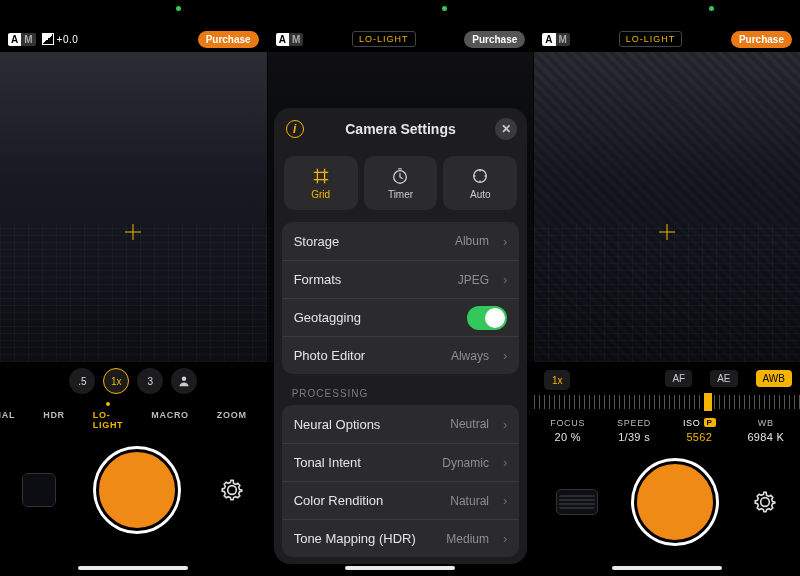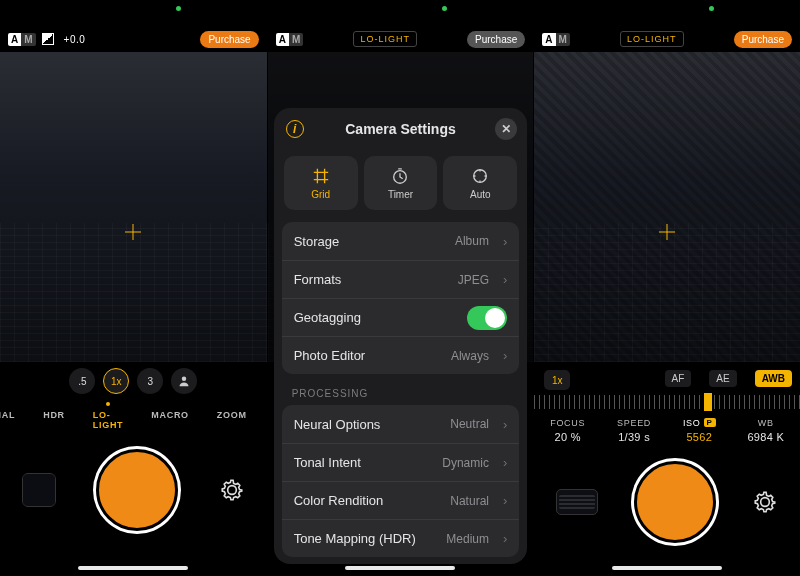--- a/index.html
+++ b/index.html
@@ -6,25 +6,25 @@
   html, body { width: 800px; height: 576px; background: #fff; font-family: -apple-system, "Helvetica Neue", Arial, sans-serif; overflow: hidden; }
   .row { display: flex; width: 800px; height: 576px; }
   .phone { width: 266.66px; height: 576px; background: #000; position: relative; color: #fff; overflow: hidden; }
   .phone + .phone { border-left: 1px solid #fff0; }
 
   
   .topbar { position: absolute; top: 28px; left: 0; right: 0; height: 22px; display: flex; align-items: center; justify-content: space-between; padding: 0 8px; z-index: 5; }
   .amchip { display: flex; align-items: center; font-size: 10px; font-weight: 600; }
   .amA { background: #fff; color: #000; padding: 1px 3px; border-radius: 2px 0 0 2px; }
   .amM { background: #333; color: #aaa; padding: 1px 3px; border-radius: 0 2px 2px 0; }
-  .ev { font-size: 10px; letter-spacing: .5px; margin-left: 6px; display: flex; align-items: center; gap: 10px; }
+  .ev { font-size: 10px; letter-spacing: .5px; margin-left: 6px; display: flex; align-items: center; gap: 3px; }
   .evicon { width: 12px; height: 12px; display: inline-block; background:
     linear-gradient(135deg, #fff 0 50%, #000 50% 100%); border:1px solid #fff; }
   .lolight { font-size: 9px; letter-spacing: 1px; color: #f5b400; border: 1px solid #444; border-radius: 3px; padding: 2px 6px; background: rgba(0,0,0,.4); }
-  .purchase { background: #ea7a14; color: #fff; font-size: 10px; padding: 3px 8px; border-radius: 10px; font-weight: 400; }
+  .purchase { background: #ea7a14; color: #fff; font-size: 10px; padding: 3px 8px; border-radius: 10px; font-weight: 700; }
   .cameradot { position: absolute; top: 6px; right: 86px; width: 5px; height: 5px; background: #34c759; border-radius: 50%; z-index: 6; }
 
   
   .vf { position: absolute; top: 52px; left: 0; right: 0; height: 310px; background: linear-gradient(180deg,#2b2d34 0%, #171a22 40%, #0c0e13 100%); }
   .vf:after { content: ""; position: absolute; inset: 0; background:
      repeating-linear-gradient(0deg, rgba(255,255,255,.04) 0 1px, transparent 1px 7px),
      repeating-linear-gradient(90deg, rgba(255,255,255,.04) 0 1px, transparent 1px 14px);
      top: 55%; height: 45%; filter: blur(.5px); opacity: .8; }
   .stripes { position:absolute; inset:0; background: repeating-linear-gradient(45deg, rgba(0,0,0,.55) 0 4px, transparent 4px 8px); opacity:.35; }
   .reticle { position: absolute; left: 50%; top: 58%; width: 16px; height: 16px; transform: translate(-50%,-50%); }
@@ -68,21 +68,21 @@
   .row-i .val { color:#8e8e93; font-size:12px; display:flex; align-items:center; gap:14px; }
   .chev { color:#6e6e73; font-size:13px; }
   .section-label { font-size:10px; letter-spacing:1px; color:#7c7c80; margin:14px 18px 4px; }
   .toggle { width:40px; height:24px; border-radius:12px; background:#34c759; position:relative; }
   .toggle:after { content:""; position:absolute; right:2px; top:2px; width:20px; height:20px; background:#fff; border-radius:50%; }
 
   
   .topzoom { position:absolute; left:10px; top:370px; width:26px; height:20px; border-radius:5px; background:#1c1c1e; color:#f5b400; font-size:10px; display:flex; align-items:center; justify-content:center; }
   .afrow { position:absolute; right:8px; top:370px; display:flex; gap:18px; }
   .afchip { font-size:10px; padding:3px 7px; border-radius:4px; background:#1c1c1e; color:#ccc; }
-  .afchip.active { background:#f5b400; color:#000; font-weight:700; }
+  .afchip.active { background:#f5b400; color:#000; font-weight:400; }
   .dial { position:absolute; left:0; right:0; top:395px; height:14px; background:
     repeating-linear-gradient(90deg,#555 0 1px, transparent 1px 5px); }
   .dial .mark { position:absolute; left:64%; top:-2px; width:8px; height:18px; background:#f5b400; }
   .params { position:absolute; left:0; right:0; top:418px; display:flex; justify-content:space-around; text-align:center; }
   .param { font-size:9px; letter-spacing:.7px; color:#bbb; }
   .param .v { display:block; font-size:11px; color:#e5e5e7; margin-top:3px; letter-spacing:.3px; }
   .param.hot .label-t { color:#fff; }
   .param.hot .v { color:#f5b400; }
   .pbadge { display:inline-block; background:#f5b400; color:#000; font-size:8px; font-weight:700; padding:0 3px; border-radius:2px; margin-left:3px; vertical-align:1px; }
   .kbthumb { width:42px; height:26px; border-radius:5px; background:#0d0f14; border:1px solid #333; overflow:hidden; display:flex; align-items:center; justify-content:center; }

